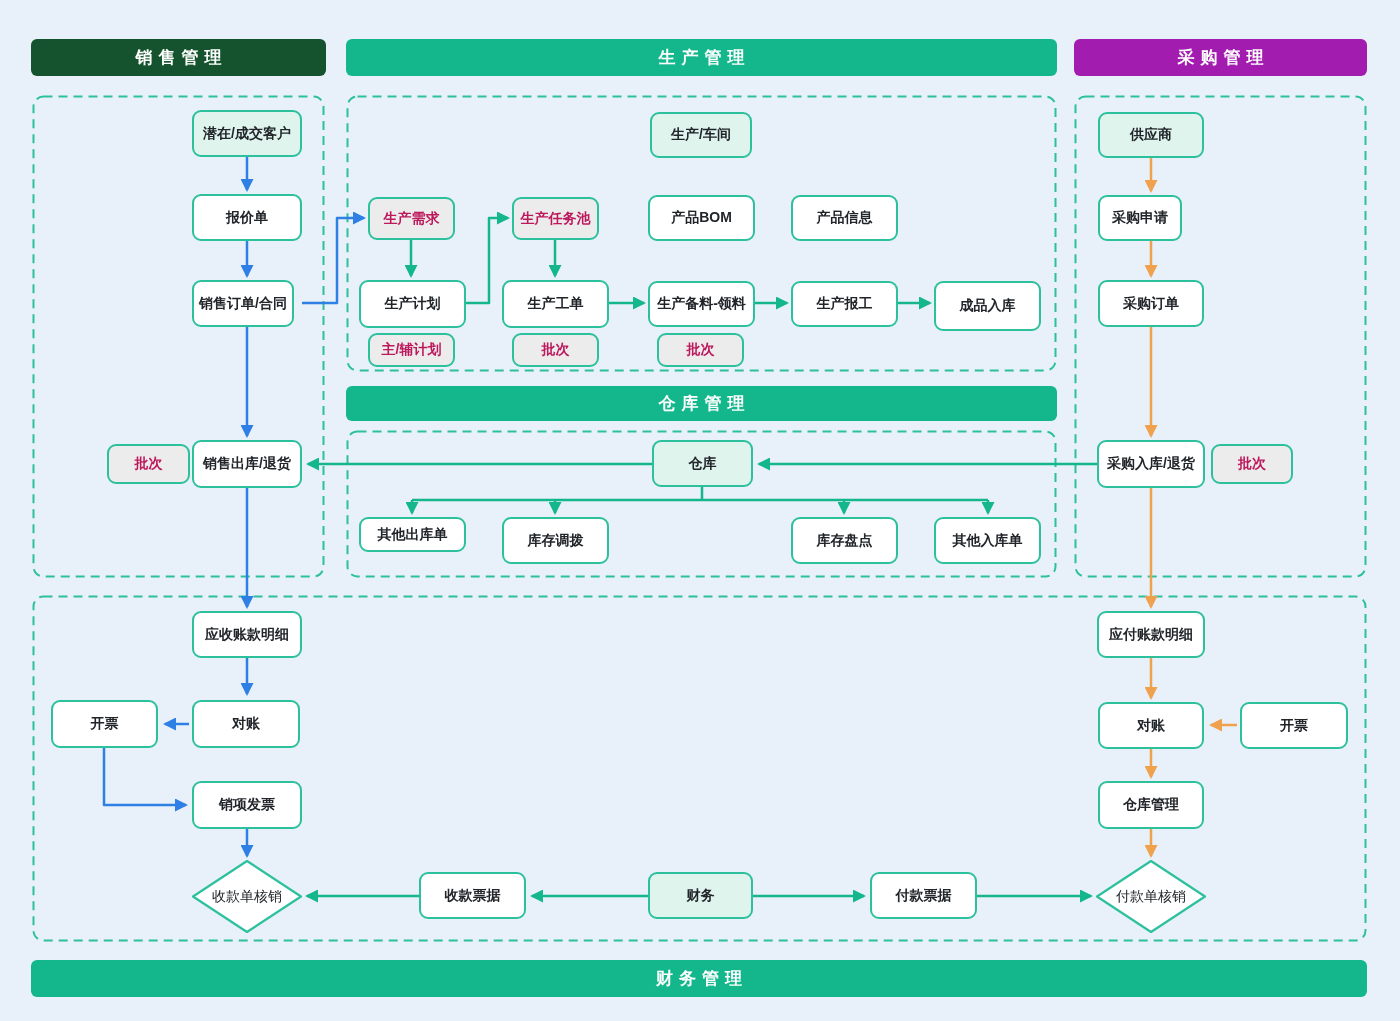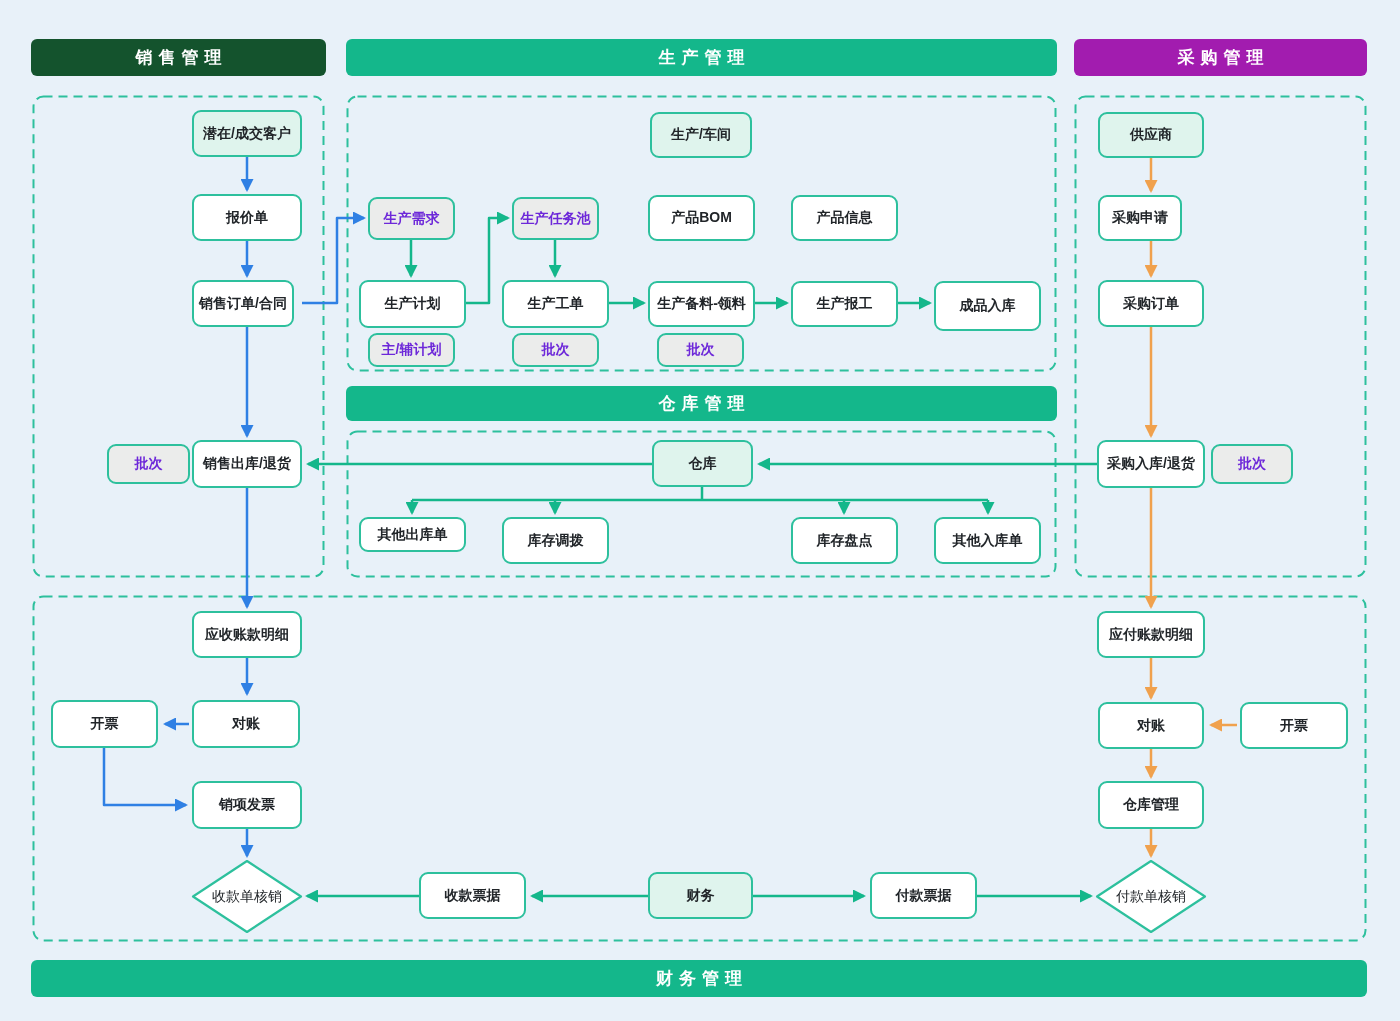--- a/index.html
+++ b/index.html
@@ -16,21 +16,21 @@
   .bar-blue{background:#14532d;}
   .bar-green{background:#14B78B;}
   .bar-orange{background:#a21caf;}
   .node{
     position:absolute;display:flex;align-items:center;justify-content:center;
     background:#fff;border:2px solid #2DC09D;border-radius:9px;
     font-size:14px;font-weight:700;color:#212529;z-index:4;box-sizing:border-box;
     text-align:center;line-height:1.1;
   }
   .node.lightgreen{background:#DFF4ED;}
-  .node.gray{background:#EBECEB;color:#6d28d9;font-weight:600;}
+  .node.gray{background:#EBECEB;color:#be185d;font-weight:600;}
   .diamond{
     position:absolute;z-index:4;
   }
   .diamond svg{display:block;}
   .diamond .dlabel{
     position:absolute;inset:0;display:flex;align-items:center;justify-content:center;
     font-size:14px;font-weight:400;color:#212529;
   }
   .edge{fill:none;stroke-width:2.5;stroke-linejoin:round;stroke-linecap:butt;}
   .edge-b{stroke:#2F80E4;}

